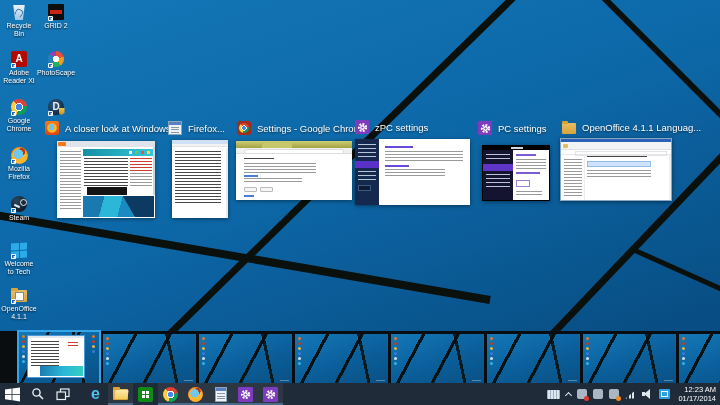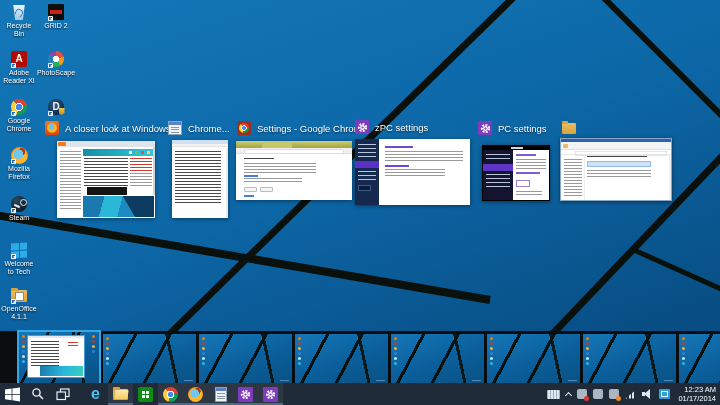--- a/index.html
+++ b/index.html
@@ -305,21 +305,21 @@
     <div class="lines dark" style="left:27px;top:17px;width:44px;height:28px"></div>
     <div class="lines red" style="left:73px;top:17px;width:22px;height:13px"></div>
     <div class="lines" style="left:73px;top:32px;width:22px;height:13px"></div>
     <div class="ff-black"></div>
     <div class="ff-img"></div>
     <div class="ff-sb"></div>
   </div>
 
   <div class="tv-head" style="left:168px;top:121px">
     <span class="tvic tvic-np"></span>
-    <span class="tv-title">Chrome...</span>
+    <span class="tv-title">Firefox...</span>
   </div>
   <div class="prev" style="left:172px;top:140px;width:56px;height:78px">
     <div class="np-title"></div>
     <div class="np-menu"></div>
     <div class="lines dark" style="left:3px;top:11px;width:46px;height:54px"></div>
     <div class="np-sb"></div>
   </div>
 
   <div class="tv-head" style="left:237px;top:121px">
     <span class="tvic tvic-cr"></span>
@@ -379,20 +379,21 @@
       <div class="pc-purple" style="left:3px;top:4px;width:20px"></div>
       <div class="lines" style="left:3px;top:9px;width:30px;height:10px"></div>
       <div class="pc-purple" style="left:3px;top:22px;width:24px"></div>
       <div class="pc-btn"></div>
       <div class="lines" style="left:3px;top:41px;width:26px;height:6px"></div>
     </div>
   </div>
 
   <div class="tv-head" style="left:562px;top:121px">
     <span class="tvic tvic-folder folderic"></span>
+    <span class="tv-title">OpenOffice 4.1.1 Languag...</span>
   </div>
   <div class="prev" style="left:560px;top:138px;width:112px;height:63px;border:1px solid #89a7c0">
     <div class="ex-title"></div>
     <div class="ex-ribbon"></div>
     <div class="ex-addr"></div>
     <div class="ex-side"></div>
     <div class="lines" style="left:3px;top:20px;width:18px;height:38px"></div>
     <div class="lines dark" style="left:26px;top:17px;width:60px;height:3px"></div>
     <div class="ex-sel"></div>
     <div class="lines" style="left:26px;top:31px;width:64px;height:9px"></div>

